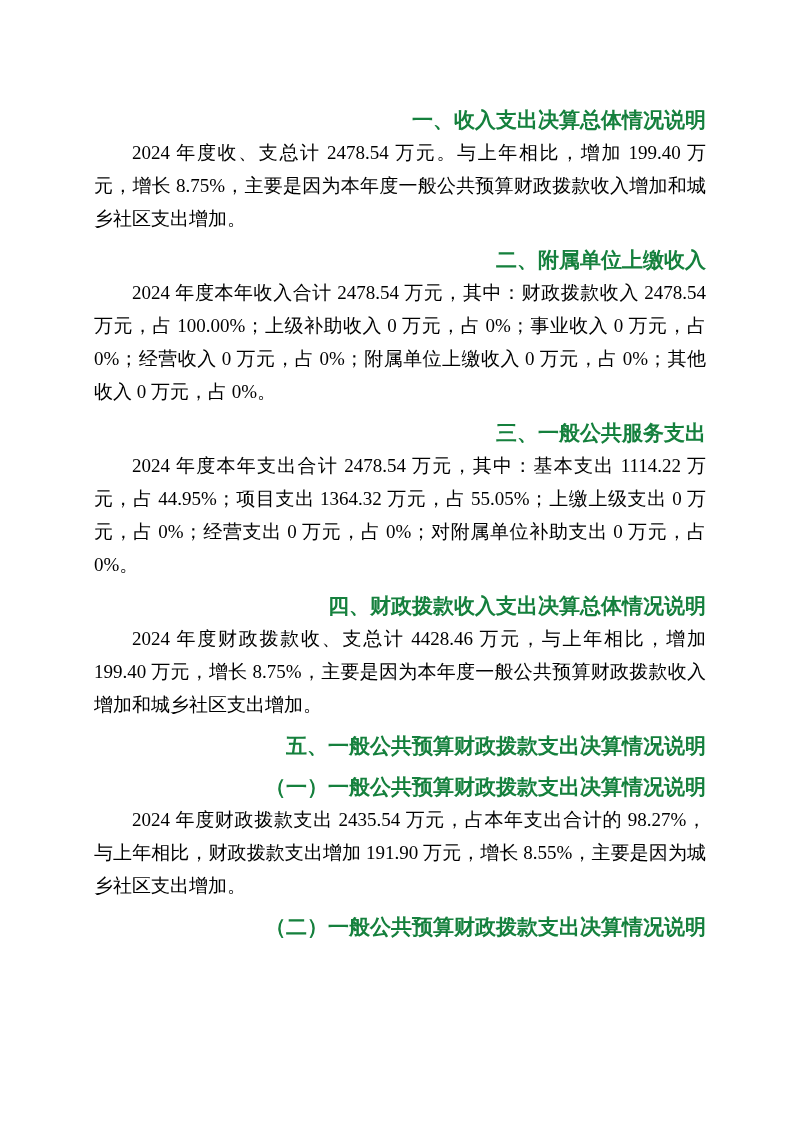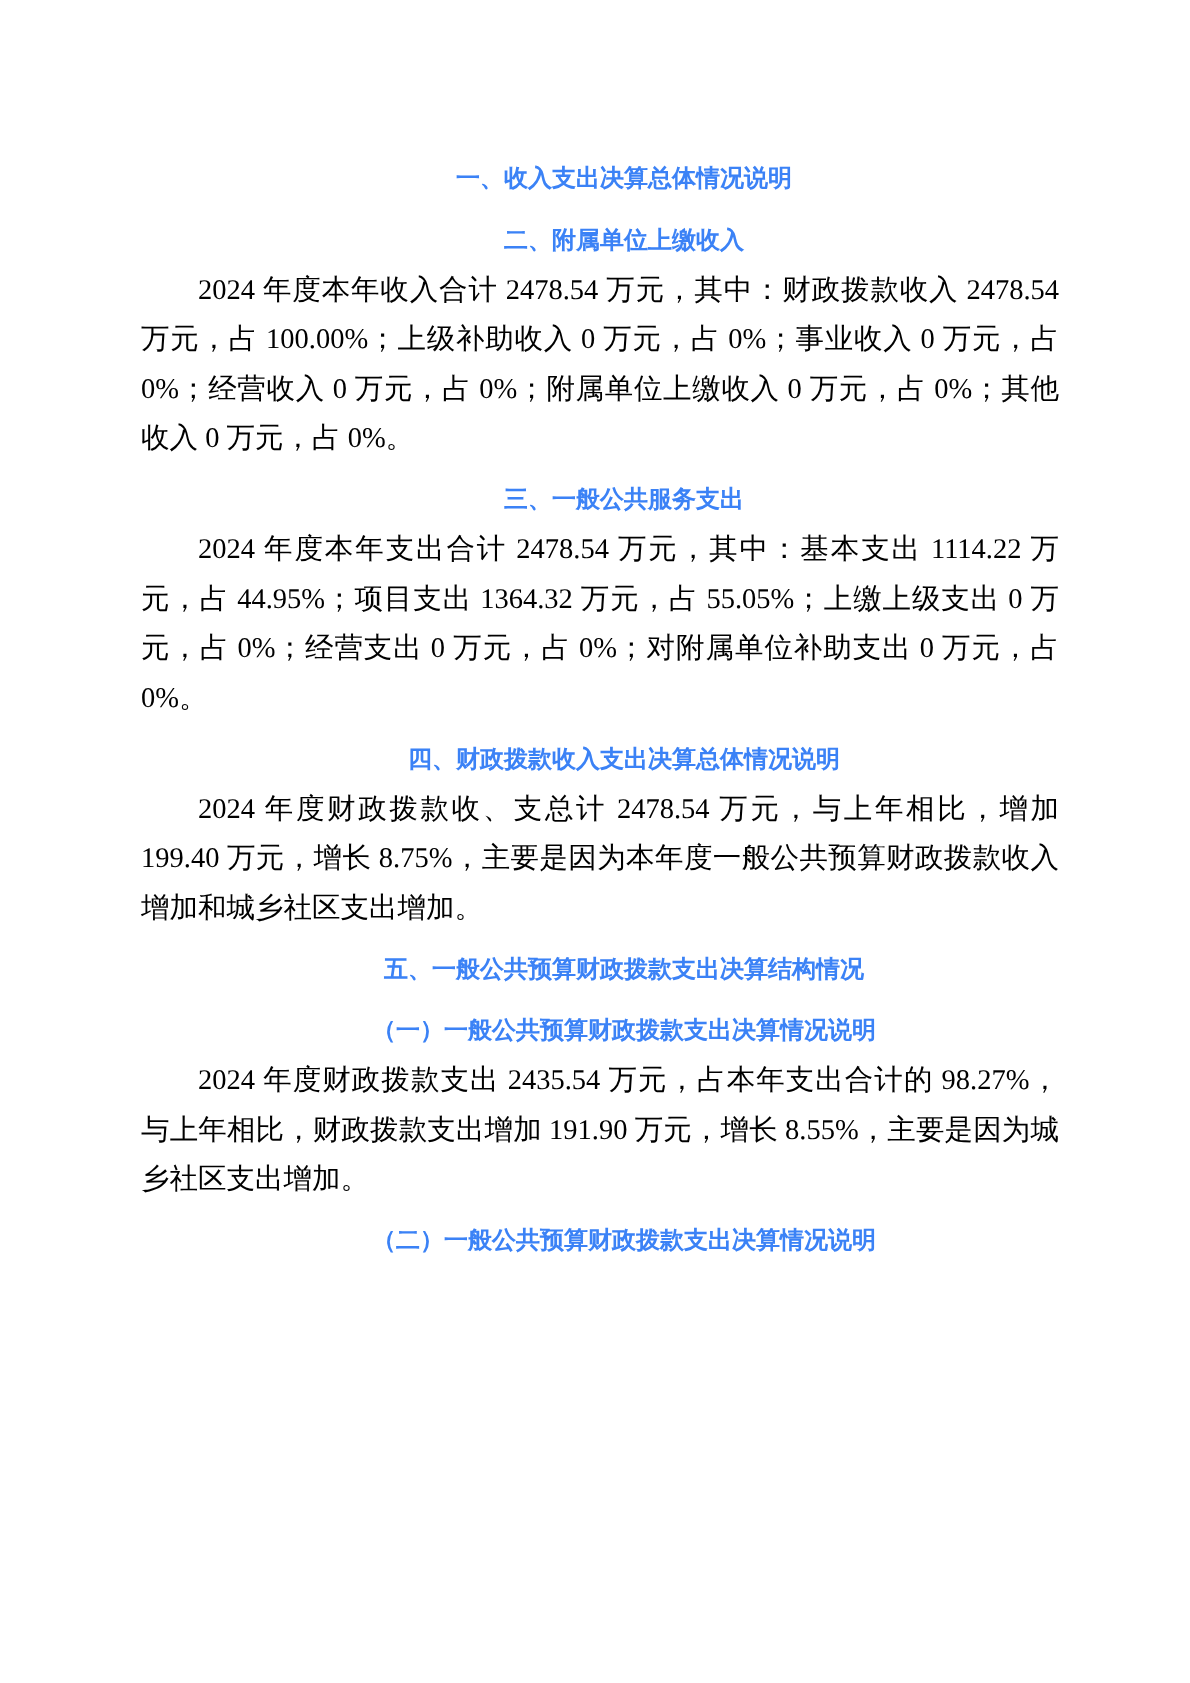--- a/index.html
+++ b/index.html
@@ -24,44 +24,45 @@
   .para {
     font-family: "Liberation Serif", "DejaVu Serif", serif;
     font-size: 19px;
     line-height: 33px;
     text-align: justify;
     color: #000000;
   }
   .heading, .subheading {
     font-family: "Liberation Sans", "DejaVu Sans", sans-serif;
     font-weight: bold;
-    font-size: 16px;
+    font-size: 21px;
     line-height: 33px;
     margin-top: 8px;
-    color: #3b82f6;
-    text-align: center;
+    color: #15803d;
+    text-align: right;
   }
   .block:first-child {
     margin-top: 0;
   }
 </style>
 </head>
 <body>
 
 <div class="page">
 
   <div class="block heading">一、收入支出决算总体情况说明</div>
+  <div class="block para">2024 年度收、支总计 2478.54 万元。与上年相比，增加 199.40 万元，增长 8.75%，主要是因为本年度一般公共预算财政拨款收入增加和城乡社区支出增加。</div>
 
   <div class="block heading">二、附属单位上缴收入</div>
   <div class="block para">2024 年度本年收入合计 2478.54 万元，其中：财政拨款收入 2478.54 万元，占 100.00%；上级补助收入 0 万元，占 0%；事业收入 0 万元，占 0%；经营收入 0 万元，占 0%；附属单位上缴收入 0 万元，占 0%；其他收入 0 万元，占 0%。</div>
 
   <div class="block heading">三、一般公共服务支出</div>
   <div class="block para">2024 年度本年支出合计 2478.54 万元，其中：基本支出 1114.22 万元，占 44.95%；项目支出 1364.32 万元，占 55.05%；上缴上级支出 0 万元，占 0%；经营支出 0 万元，占 0%；对附属单位补助支出 0 万元，占 0%。</div>
 
   <div class="block heading">四、财政拨款收入支出决算总体情况说明</div>
-  <div class="block para">2024 年度财政拨款收、支总计 2478.54 万元，与上年相比，增加 199.40 万元，增长 8.75%，主要是因为本年度一般公共预算财政拨款收入增加和城乡社区支出增加。</div>
+  <div class="block para">2024 年度财政拨款收、支总计 4428.46 万元，与上年相比，增加 199.40 万元，增长 8.75%，主要是因为本年度一般公共预算财政拨款收入增加和城乡社区支出增加。</div>
 
-  <div class="block heading">五、一般公共预算财政拨款支出决算结构情况</div>
+  <div class="block heading">五、一般公共预算财政拨款支出决算情况说明</div>
   <div class="block subheading">（一）一般公共预算财政拨款支出决算情况说明</div>
   <div class="block para">2024 年度财政拨款支出 2435.54 万元，占本年支出合计的 98.27%，与上年相比，财政拨款支出增加 191.90 万元，增长 8.55%，主要是因为城乡社区支出增加。</div>
   <div class="block subheading">（二）一般公共预算财政拨款支出决算情况说明</div>
 
 </div>
 
 </body></html>

